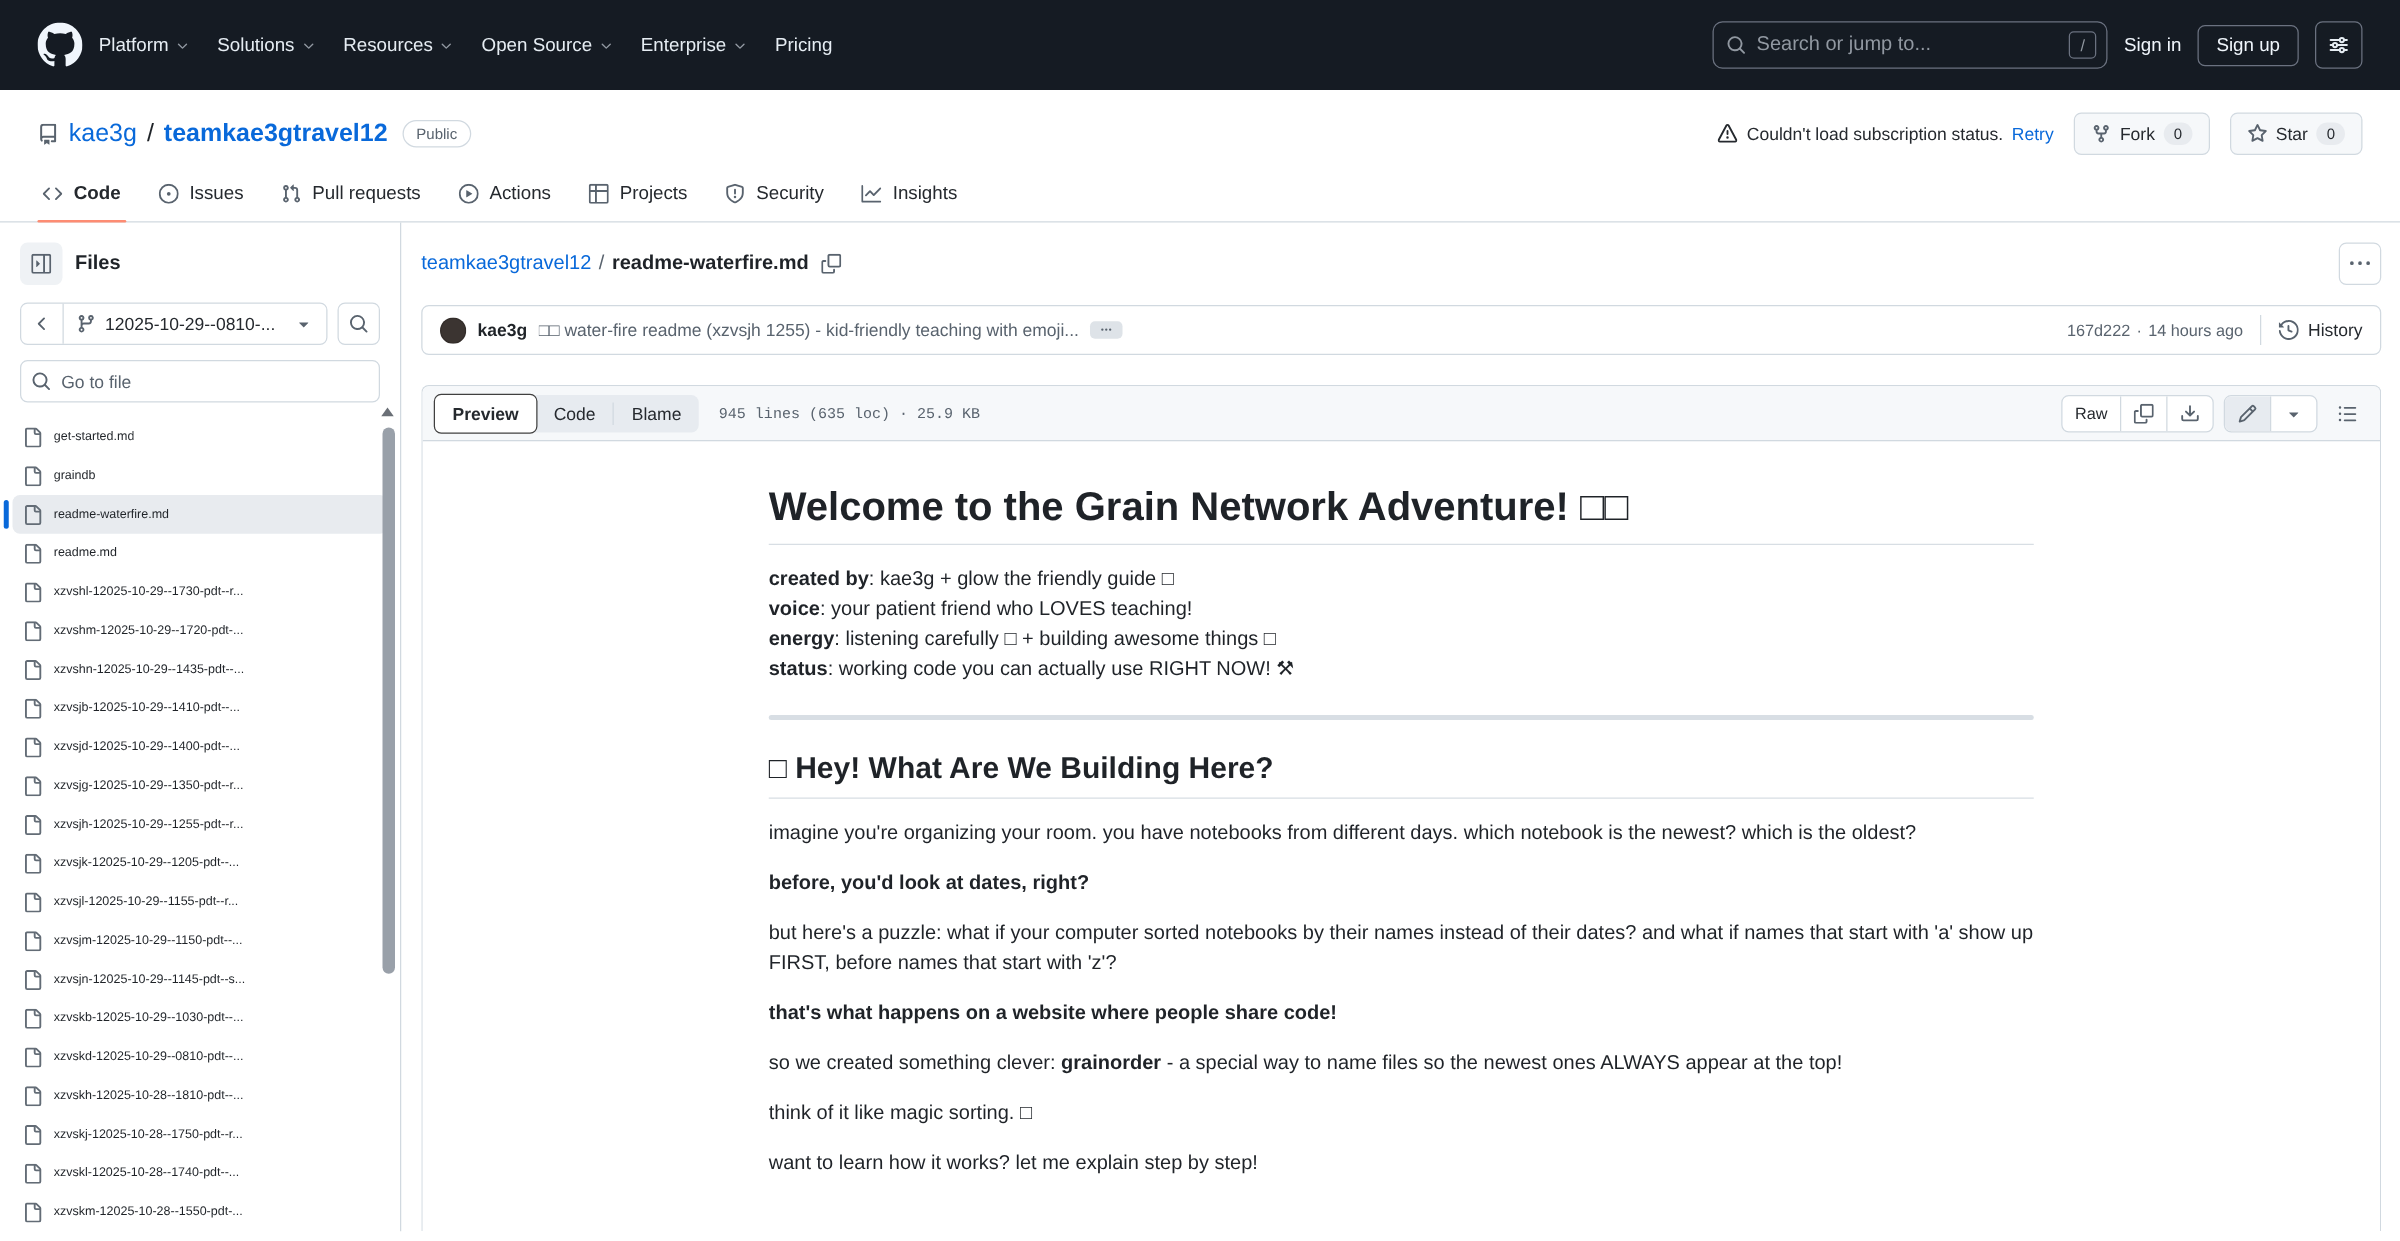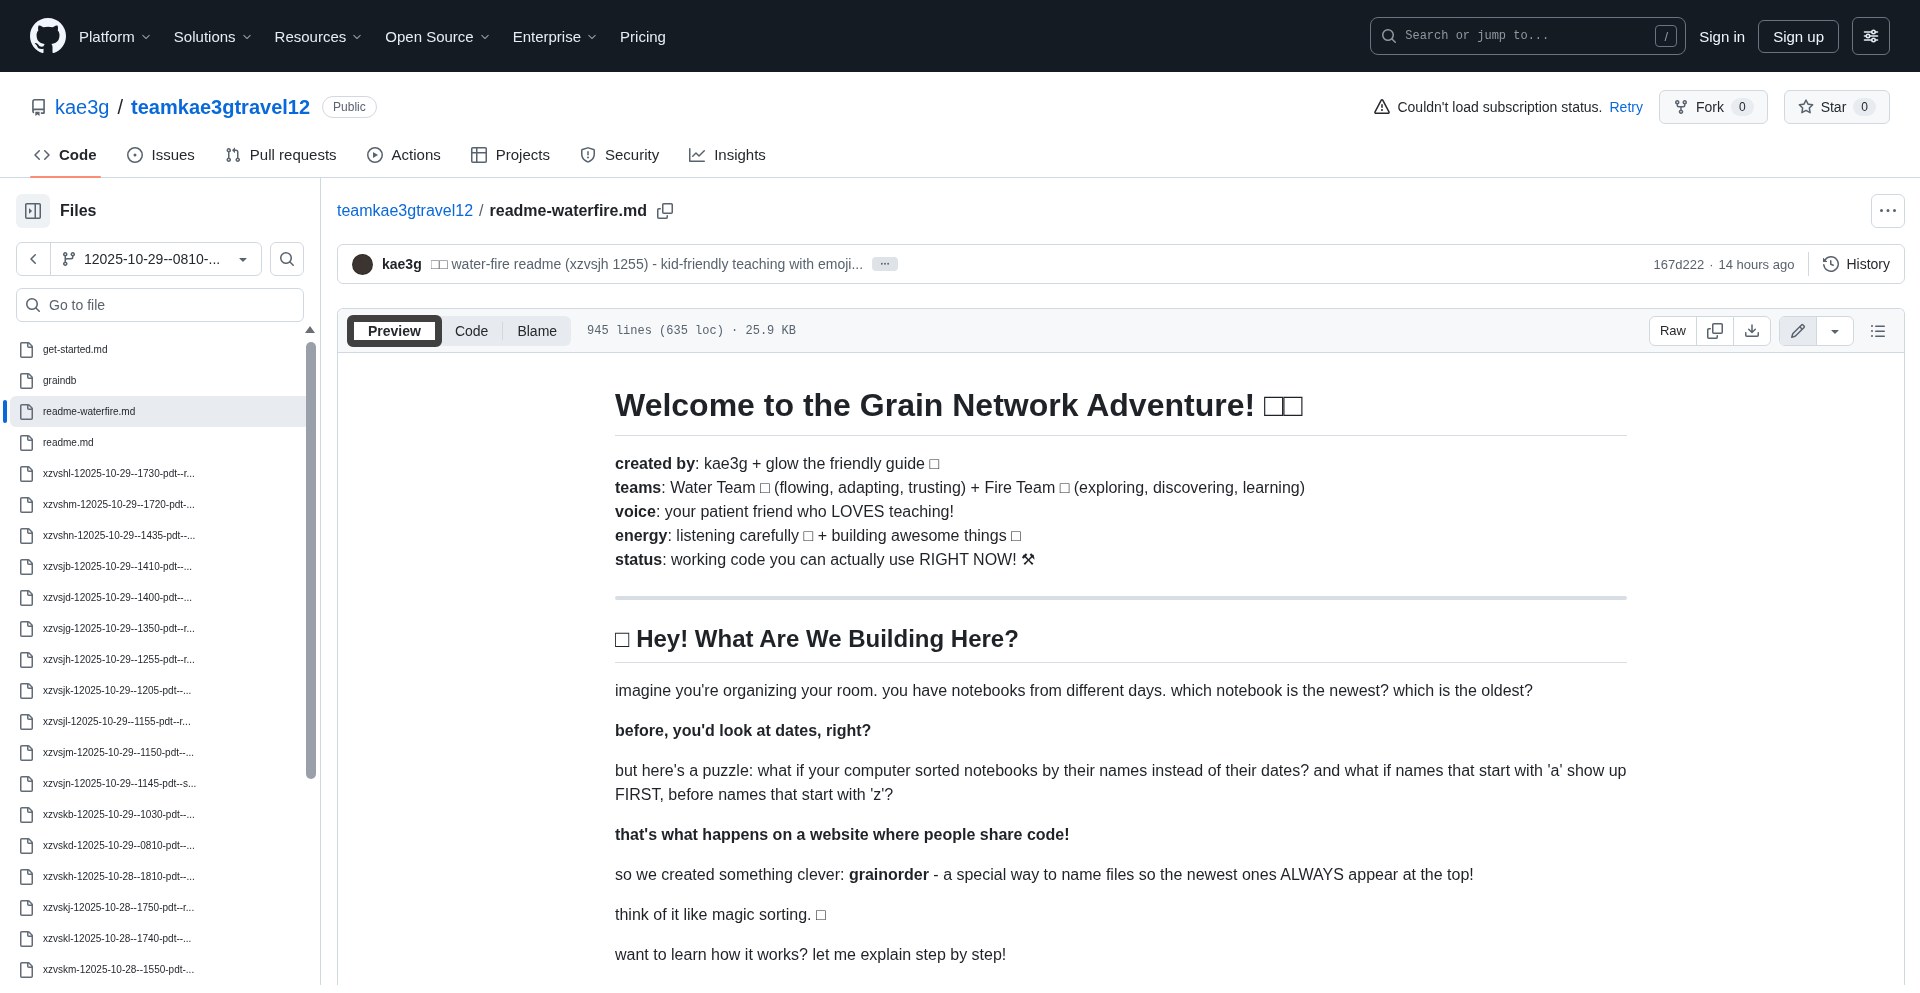--- a/index.html
+++ b/index.html
@@ -19,21 +19,21 @@
   .gh-nav { display:flex; align-items:center; gap:22px; }
   .gh-nav-item { display:flex; align-items:center; gap:5px; color:#e6edf3; font-size:15px; cursor:pointer; }
   .gh-nav-item .chev { color:#9198a1; margin-top:2px; }
   .gh-spacer { flex:1; }
   .gh-search {
     width:316px; height:38px; border:1px solid #6b7280; border-radius:8px;
     display:flex; align-items:center; padding:0 8px 0 10px; gap:8px; color:#9198a1;
   }
   .gh-search input {
     flex:1; background:transparent; border:none; outline:none;
-    color:#f97316; font-size:12px; font-family:Liberation Mono, monospace;
+    color:#f97316; font-size:16px; font-family:Liberation Sans, sans-serif;
   }
   .gh-search input::placeholder { color:#9198a1; }
   .slash-hint {
     width:22px; height:22px; border:1px solid #6b7280; border-radius:4px;
     display:flex; align-items:center; justify-content:center; font-size:13px; color:#9198a1;
   }
   .gh-signin { color:#f0f6fc; font-size:15px; cursor:pointer; white-space:nowrap; }
   .gh-signup {
     color:#f0f6fc; font-size:15px; border:1px solid #6b7280; border-radius:6px;
     padding:7px 14px; cursor:pointer; white-space:nowrap; background:transparent;
@@ -172,21 +172,21 @@
     margin-top:24px; flex:1; border:1px solid #d1d9e0; border-bottom:none;
     border-radius:6px 6px 0 0; display:flex; flex-direction:column; overflow:hidden; min-height:0;
   }
   .file-head {
     height:44px; flex:none; background:#f6f8fa; border-bottom:1px solid #d1d9e0;
     display:flex; align-items:center; padding:0 10px;
   }
   .seg { display:flex; align-items:center; background:#e7ebf0; border-radius:6px; height:30px; }
   .seg-item { padding:0 14px; font-size:14px; color:#25292e; height:30px; display:flex; align-items:center; cursor:pointer; }
   .seg-item.active {
-    background:#fff; border:7px solid #404040; border-radius:6px; font-weight:bold; margin:-1px;
+    background:#fff; border:1px solid #404040; border-radius:6px; font-weight:bold; margin:-1px;
     height:32px;
   }
   .seg-div { width:1px; height:18px; background:#d1d9e0; }
   .file-stats { margin-left:16px; font-family:"Liberation Mono","DejaVu Sans Mono",monospace; font-size:12px; color:#59636e; }
   .head-right { margin-left:auto; display:flex; align-items:center; gap:8px; }
   .btn-group { display:flex; align-items:stretch; border:1px solid #d1d9e0; border-radius:6px; height:30px; overflow:hidden; background:#fff; }
   .bg-seg { display:flex; align-items:center; justify-content:center; padding:0 10px; font-size:13px; color:#25292e; cursor:pointer; }
   .bg-seg + .bg-seg { border-left:1px solid #d1d9e0; }
   .bg-seg .ic { color:#59636e; }
   .bg-seg.gray { background:#e7ebf0; }
@@ -721,21 +721,20 @@
             </button>
         </div>
       </div>
 
       <div class="md-scroll">
         <div class="md">
           <h1>Welcome to the Grain Network Adventure! □□</h1>
           <p class="md-meta">
 
           <span class="meta-line"><strong>created by</strong><span>: kae3g + glow the friendly guide □</span></span>
-              <span class="meta-line"><strong>teams</strong><span>: Water Team □ (flowing, adapting, trusting) + Fire Team □ (exploring, discovering, learning)</span></span>
               <span class="meta-line"><strong>voice</strong><span>: your patient friend who LOVES teaching!</span></span>
               <span class="meta-line"><strong>energy</strong><span>: listening carefully □ + building awesome things □</span></span>
               <span class="meta-line"><strong>status</strong><span>: working code you can actually use RIGHT NOW! ⚒</span></span>
             </p>
           <hr>
           <h2>□ Hey! What Are We Building Here?</h2>
           <p>imagine you're organizing your room. you have notebooks from different days. which notebook is the newest? which is the oldest?</p>
           <p class="bold">before, you'd look at dates, right?</p>
           <p>but here's a puzzle: what if your computer sorted notebooks by their names instead of their dates? and what if names that start with 'a' show up FIRST, before names that start with 'z'?</p>
           <p class="bold">that's what happens on a website where people share code!</p>

